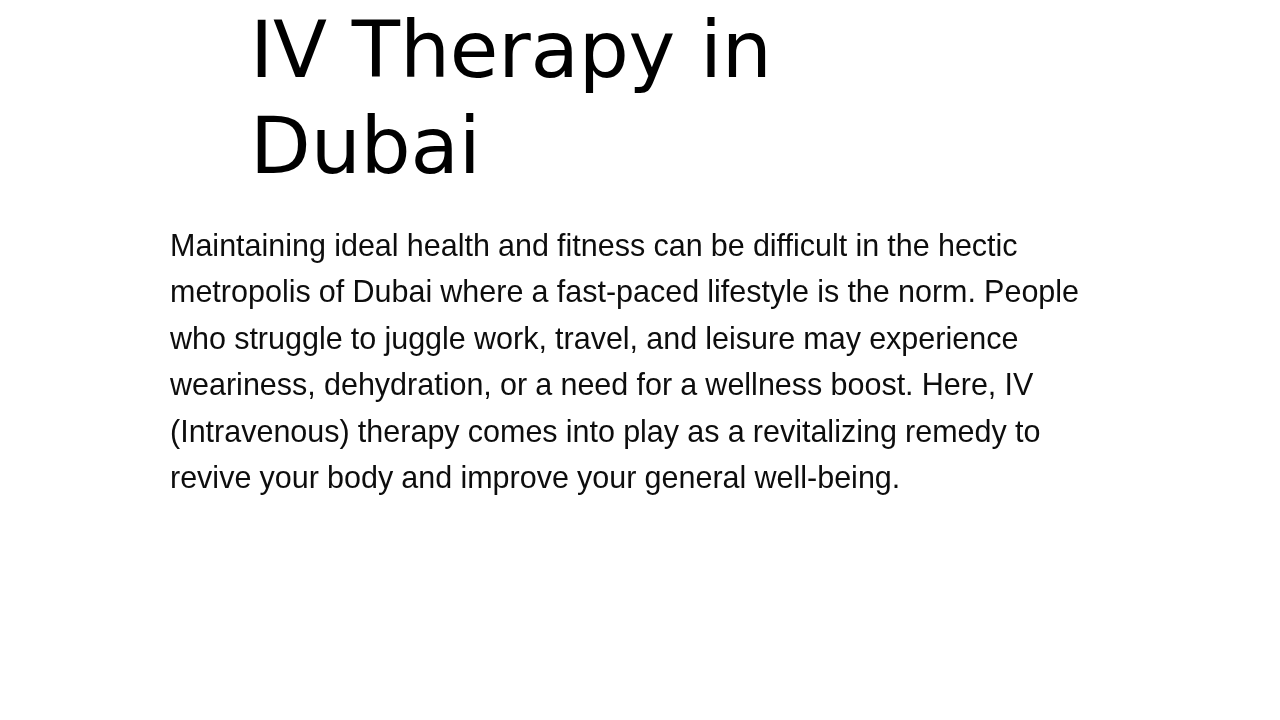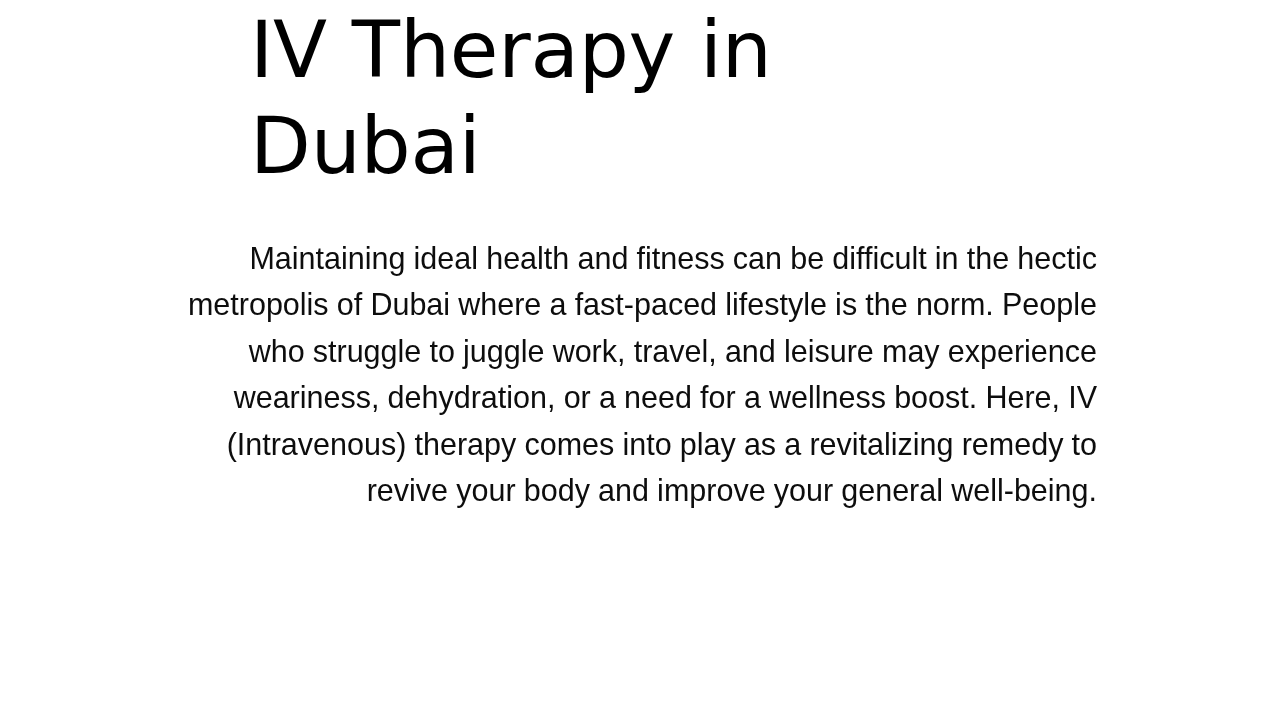--- a/index.html
+++ b/index.html
@@ -45,28 +45,28 @@
 
   .body-block {
     position: absolute;
     left: 170px;
     top: 222px;
     width: 940px;
     text-align: center;
   }
 
   .body-text {
-    margin: 13px;
+    margin: 0;
     padding: 0;
     font-family: "Liberation Sans", sans-serif;
     font-weight: 400;
     font-size: 30.5px;
     line-height: 46.4px;
     color: #0d0d0d;
-    text-align: right;
+    text-align: left;
     word-spacing: -0.3px;
   }
 </style>
 </head>
 <body>
 
 <div class="slide">
 
   <div class="title-block">
     <h1 class="slide-title">IV Therapy in

